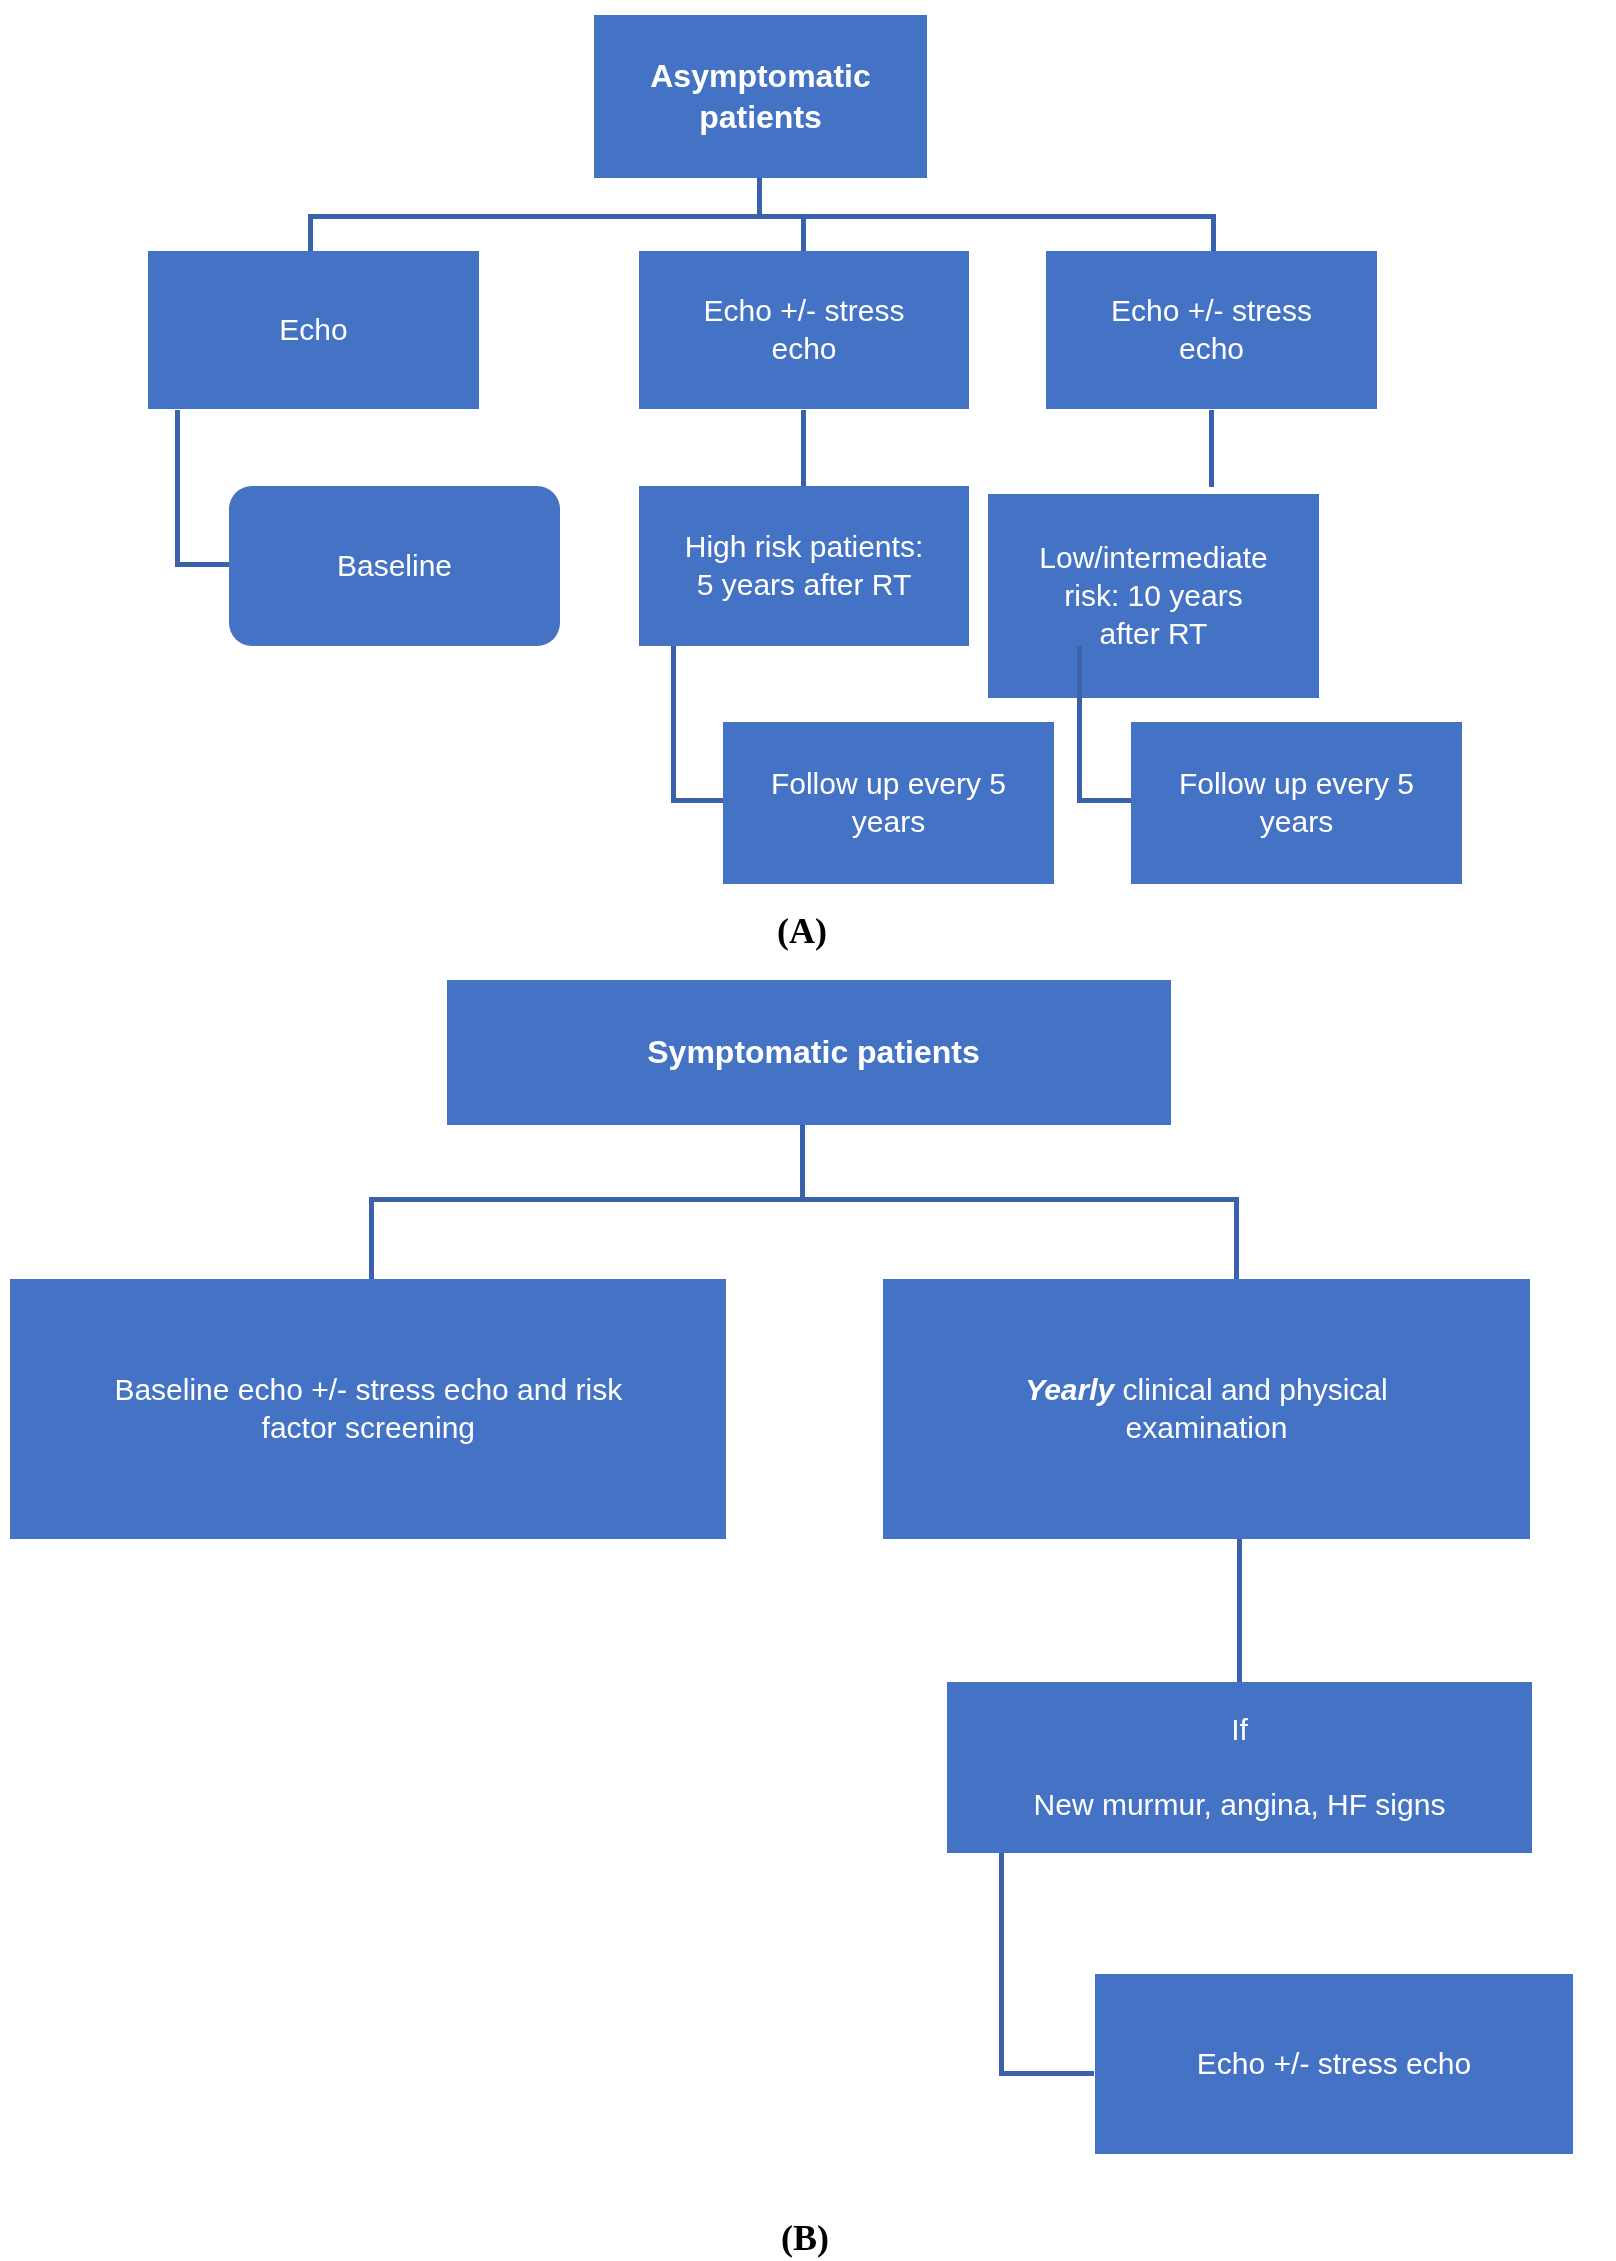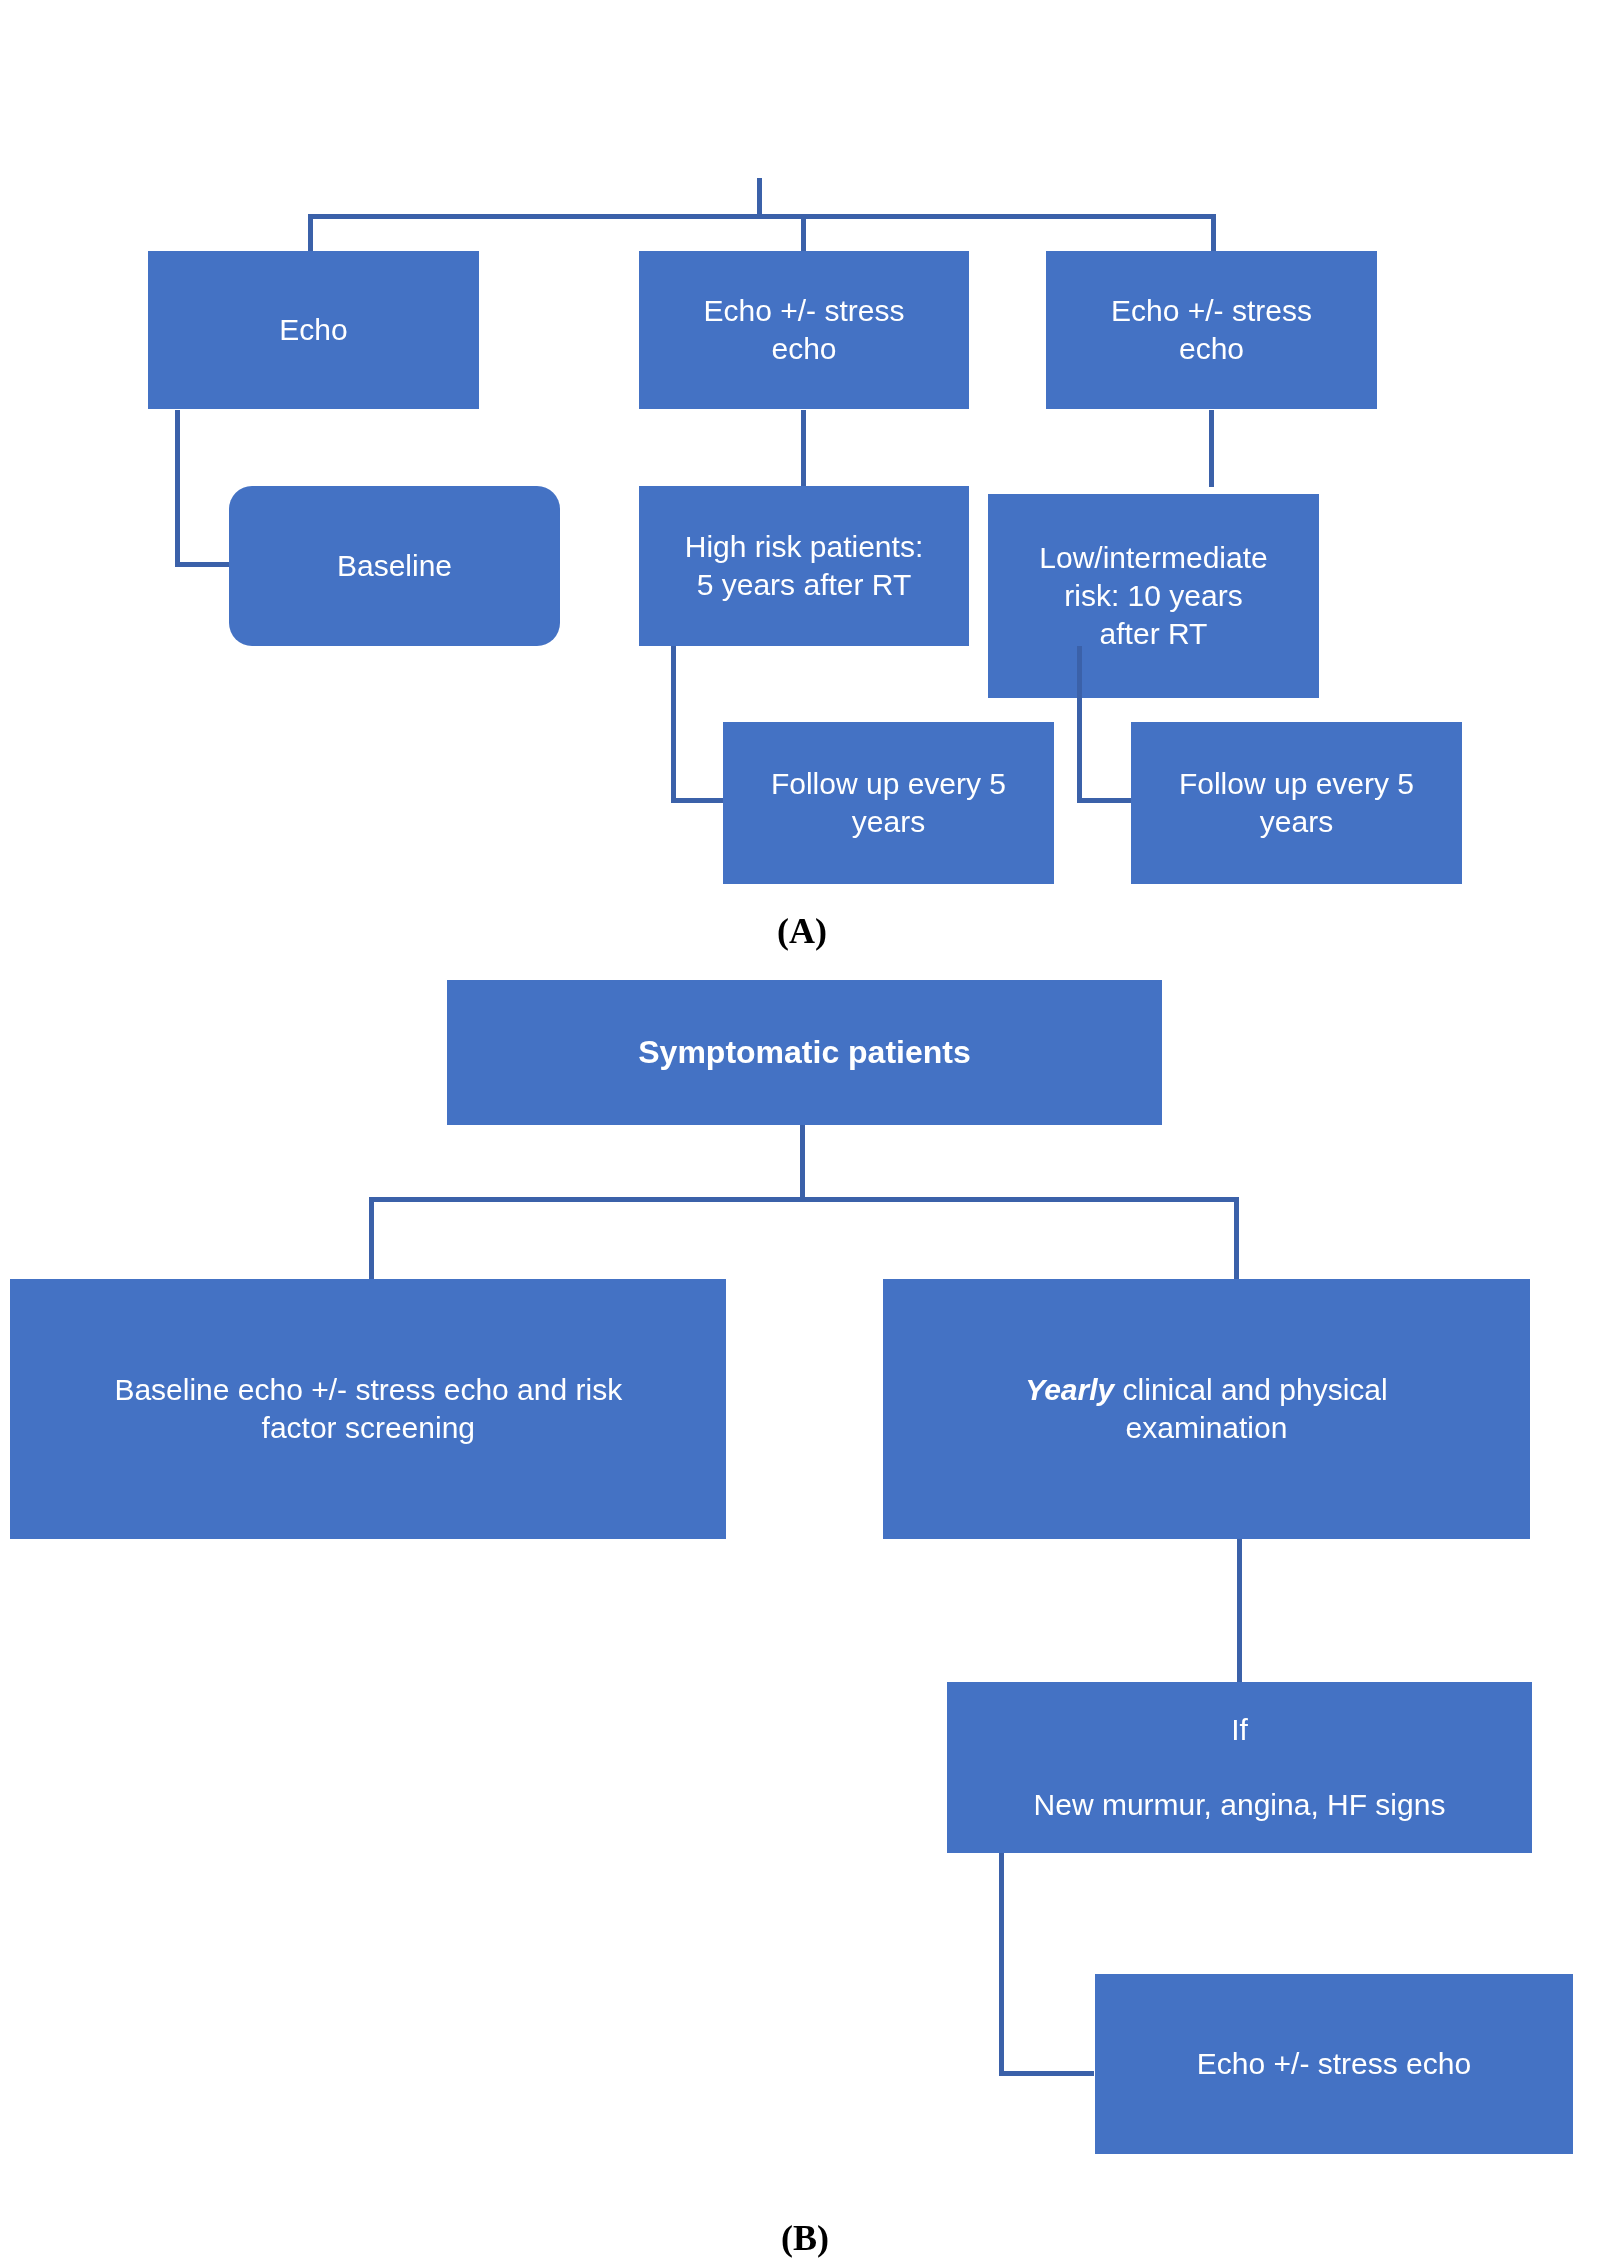--- a/index.html
+++ b/index.html
@@ -49,20 +49,22 @@
     color:var(--label-color);
   }
   .bi{font-weight:bold;font-style:italic;}
   .if-gap{margin-top:37px;}
 </style>
 </head>
 <body>
 
 <div id="canvas">
 
+  <div class="node hdr" style="left:594px;top:15px;width:333px;height:163px;">Asymptomatic
+patients</div>
 
   <div class="line" style="left:757px;top:178px;width:4.9px;height:40px;"></div>
   <div class="line" style="left:308px;top:214px;width:908px;height:4.9px;"></div>
   <div class="line" style="left:308px;top:216px;width:4.9px;height:38px;"></div>
   <div class="line" style="left:801px;top:216px;width:4.9px;height:38px;"></div>
   <div class="line" style="left:1211px;top:216px;width:4.9px;height:38px;"></div>
 
   <div class="node" style="left:148px;top:251px;width:331px;height:158px;">Echo</div>
   <div class="node" style="left:639px;top:251px;width:330px;height:158px;">Echo +/- stress
 echo</div>
@@ -87,21 +89,21 @@
   <div class="line" style="left:1077px;top:646px;width:4.9px;height:156px;"></div>
   <div class="line" style="left:1077px;top:798px;width:55px;height:4.9px;"></div>
 
   <div class="node" style="left:723px;top:722px;width:331px;height:162px;">Follow up every 5
 years</div>
   <div class="node" style="left:1131px;top:722px;width:331px;height:162px;">Follow up every 5
 years</div>
 
   <div class="panel-label" style="left:704px;top:910px;">(A)</div>
 
-  <div class="node hdr" style="left:447px;top:980px;width:715px;height:145px;">Symptomatic patients</div>
+  <div class="node hdr" style="left:447px;top:980px;width:715px;height:145px;padding-left:9px;">Symptomatic patients</div>
 
   <div class="line" style="left:800px;top:1125px;width:4.9px;height:76px;"></div>
   <div class="line" style="left:369px;top:1197px;width:870px;height:4.9px;"></div>
   <div class="line" style="left:369px;top:1197px;width:4.9px;height:83px;"></div>
   <div class="line" style="left:1234px;top:1197px;width:4.9px;height:83px;"></div>
 
   <div class="node" style="left:883px;top:1279px;width:647px;height:260px;">
     <div><span class="bi">Yearly</span><span> clinical and physical
 examination</span></div>
   </div>

